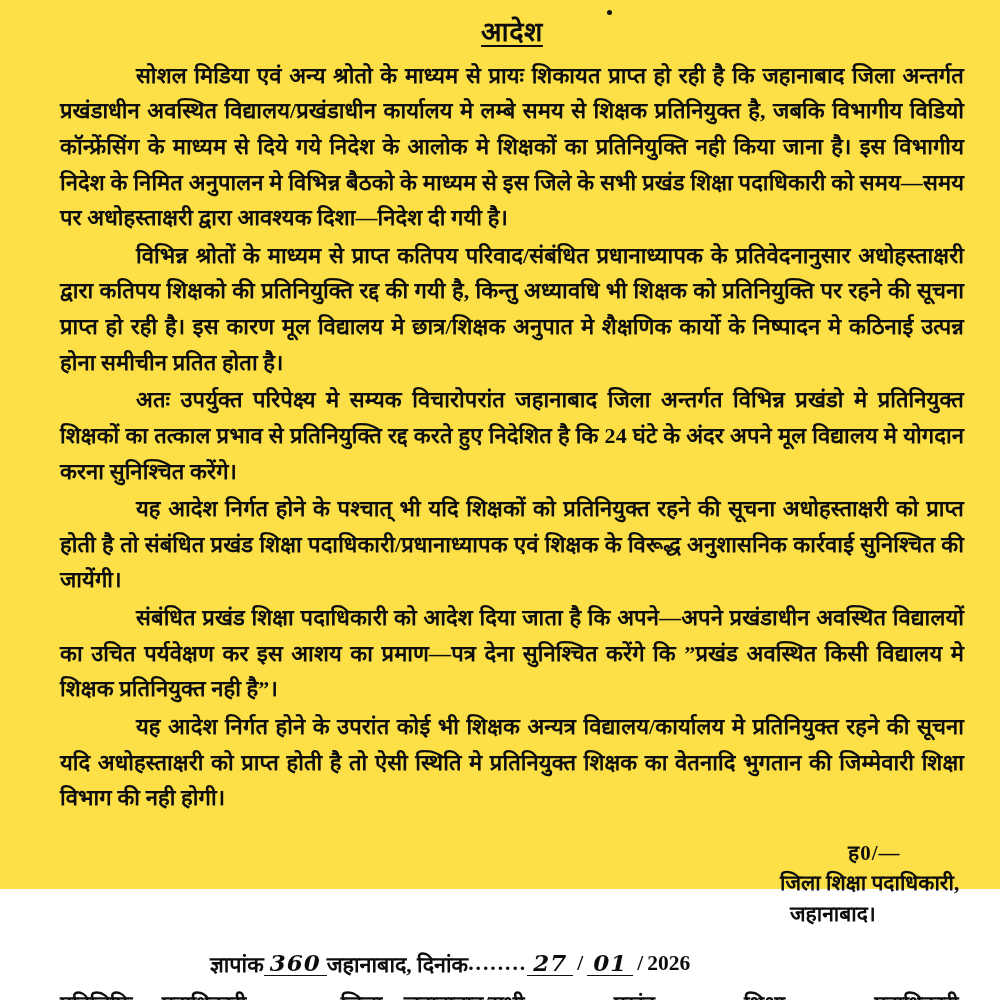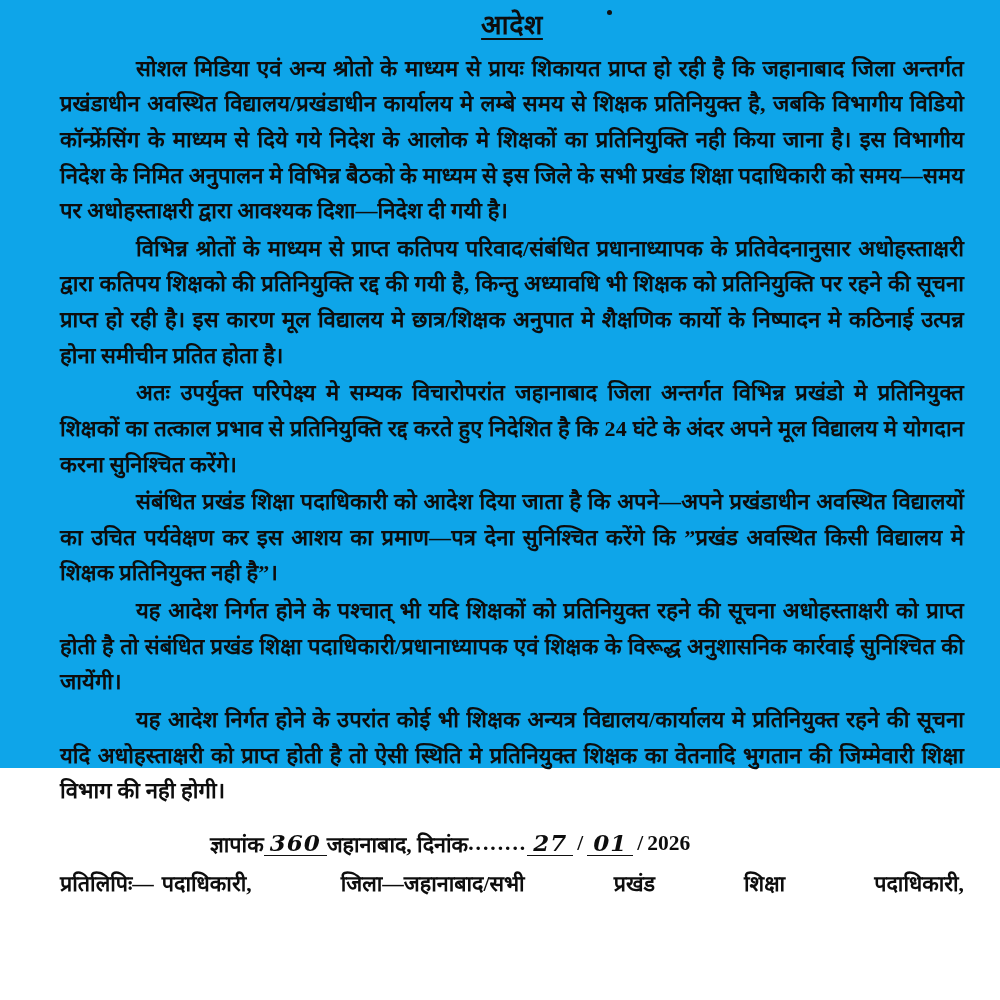--- a/index.html
+++ b/index.html
@@ -10,24 +10,24 @@
   body {
     width: 1000px;
     height: 1000px;
     overflow: hidden;
     font-family: "Liberation Serif", "DejaVu Serif", serif;
     color: #0d0d0d;
   }
   .page {
     position: relative;
     width: 1000px;
-    height: 768px;
+    height: 889px;
     box-sizing: border-box;
-    padding: 9px 36px 0 60px;
-    background: #0ea5e9;
+    padding: 16px 36px 0 60px;
+    background: #fde047;
   }
   .doc-title {
     text-align: center;
     font-size: 27px;
     font-weight: bold;
     letter-spacing: 0.5px;
     text-decoration: underline;
     text-underline-offset: 4px;
     margin: 2px 0 10px 0;
     line-height: 1.1;
@@ -130,24 +130,29 @@
 
 <div class="page">
 
   <div class="title-dot"></div>
 
   <h1 class="doc-title">आदेश</h1>
 
   <p class="para">सोशल मिडिया एवं अन्य श्रोतो के माध्यम से प्रायः शिकायत प्राप्त हो रही है कि जहानाबाद जिला अन्तर्गत प्रखंडाधीन अवस्थित विद्यालय/प्रखंडाधीन कार्यालय मे लम्बे समय से शिक्षक प्रतिनियुक्त है, जबकि विभागीय विडियो कॉन्फ्रेंसिंग के माध्यम से दिये गये निदेश के आलोक मे शिक्षकों का प्रतिनियुक्ति नही किया जाना है। इस विभागीय निदेश के निमित अनुपालन मे विभिन्न बैठको के माध्यम से इस जिले के सभी प्रखंड शिक्षा पदाधिकारी को समय—समय पर अधोहस्ताक्षरी द्वारा आवश्यक दिशा—निदेश दी गयी है।</p>
   <p class="para">विभिन्न श्रोतों के माध्यम से प्राप्त कतिपय परिवाद/संबंधित प्रधानाध्यापक के प्रतिवेदनानुसार अधोहस्ताक्षरी द्वारा कतिपय शिक्षको की प्रतिनियुक्ति रद्द की गयी है, किन्तु अध्यावधि भी शिक्षक को प्रतिनियुक्ति पर रहने की सूचना प्राप्त हो रही है। इस कारण मूल विद्यालय मे छात्र/शिक्षक अनुपात मे शैक्षणिक कार्यो के निष्पादन मे कठिनाई उत्पन्न होना समीचीन प्रतित होता है।</p>
   <p class="para">अतः उपर्युक्त परिपेक्ष्य मे सम्यक विचारोपरांत जहानाबाद जिला अन्तर्गत विभिन्न प्रखंडो मे प्रतिनियुक्त शिक्षकों का तत्काल प्रभाव से प्रतिनियुक्ति रद्द करते हुए निदेशित है कि 24 घंटे के अंदर अपने मूल विद्यालय मे योगदान करना सुनिश्चित करेंगे।</p>
+  <p class="para">यह आदेश निर्गत होने के पश्चात् भी यदि शिक्षकों को प्रतिनियुक्त रहने की सूचना अधोहस्ताक्षरी को प्राप्त होती है तो संबंधित प्रखंड शिक्षा पदाधिकारी/प्रधानाध्यापक एवं शिक्षक के विरूद्ध अनुशासनिक कार्रवाई सुनिश्चित की जायेंगी।</p>
   <p class="para">संबंधित प्रखंड शिक्षा पदाधिकारी को आदेश दिया जाता है कि अपने—अपने प्रखंडाधीन अवस्थित विद्यालयों का उचित पर्यवेक्षण कर इस आशय का प्रमाण—पत्र देना सुनिश्चित करेंगे कि ”प्रखंड अवस्थित किसी विद्यालय मे शिक्षक प्रतिनियुक्त नही है”।</p>
-  <p class="para">यह आदेश निर्गत होने के पश्चात् भी यदि शिक्षकों को प्रतिनियुक्त रहने की सूचना अधोहस्ताक्षरी को प्राप्त होती है तो संबंधित प्रखंड शिक्षा पदाधिकारी/प्रधानाध्यापक एवं शिक्षक के विरूद्ध अनुशासनिक कार्रवाई सुनिश्चित की जायेंगी।</p>
   <p class="para">यह आदेश निर्गत होने के उपरांत कोई भी शिक्षक अन्यत्र विद्यालय/कार्यालय मे प्रतिनियुक्त रहने की सूचना यदि अधोहस्ताक्षरी को प्राप्त होती है तो ऐसी स्थिति मे प्रतिनियुक्त शिक्षक का वेतनादि भुगतान की जिम्मेवारी शिक्षा विभाग की नही होगी।</p>
 
+  <div class="sign-block">
+    <div class="ho">ह0/—</div>
+    <div class="desig">जिला शिक्षा पदाधिकारी,</div>
+    <div class="place">जहानाबाद।</div>
+  </div>
 
   <div class="memo-line">
     <span>ज्ञापांक</span>
     <span class="hand">360</span>
     <span>जहानाबाद, दिनांक</span>
     <span class="dots">........</span>
     <span class="hand">27</span>
     <span class="slash">/</span>
     <span class="hand">01</span>
     <span class="slash">/</span>

